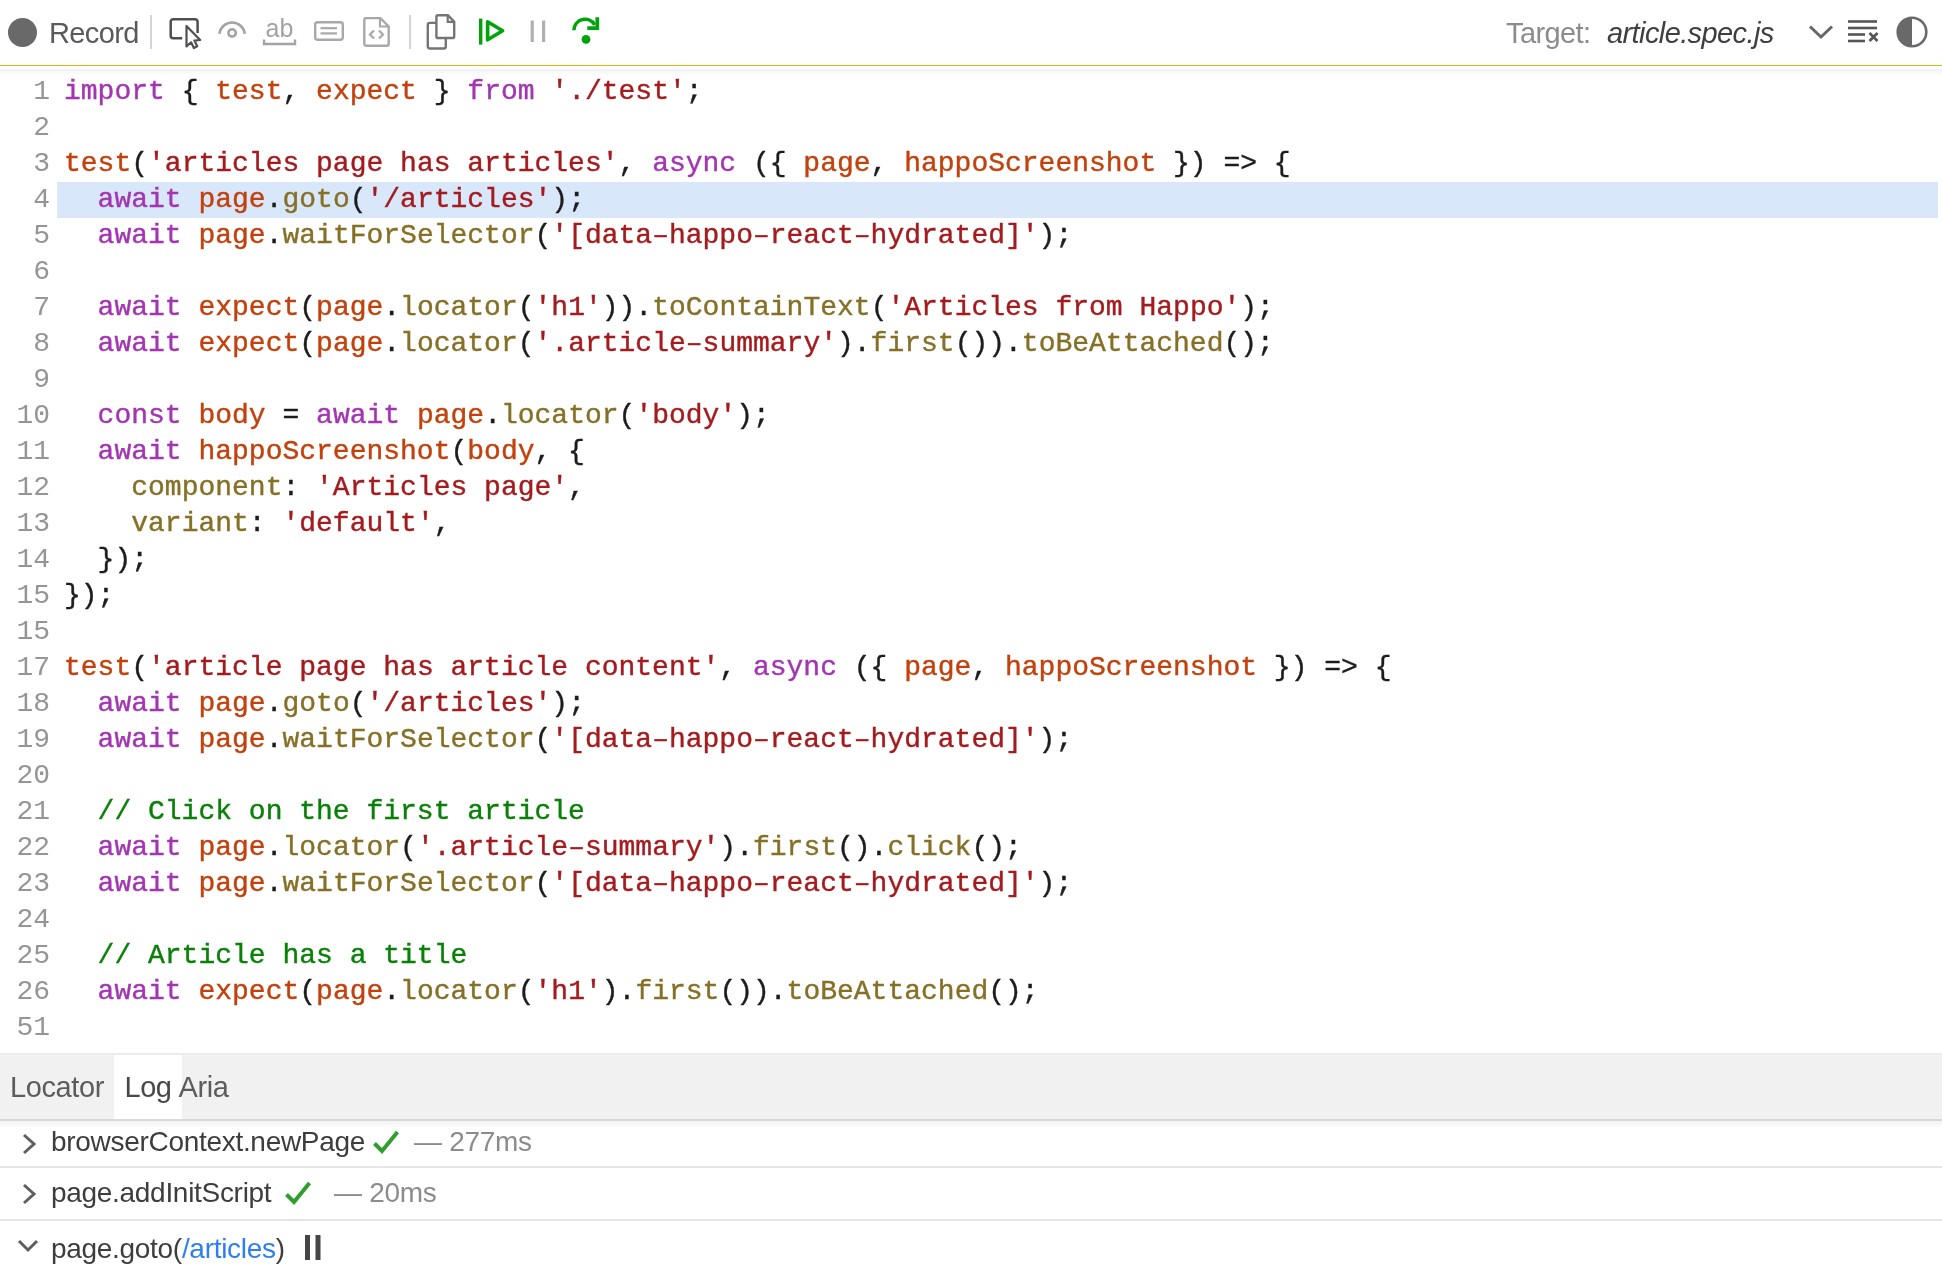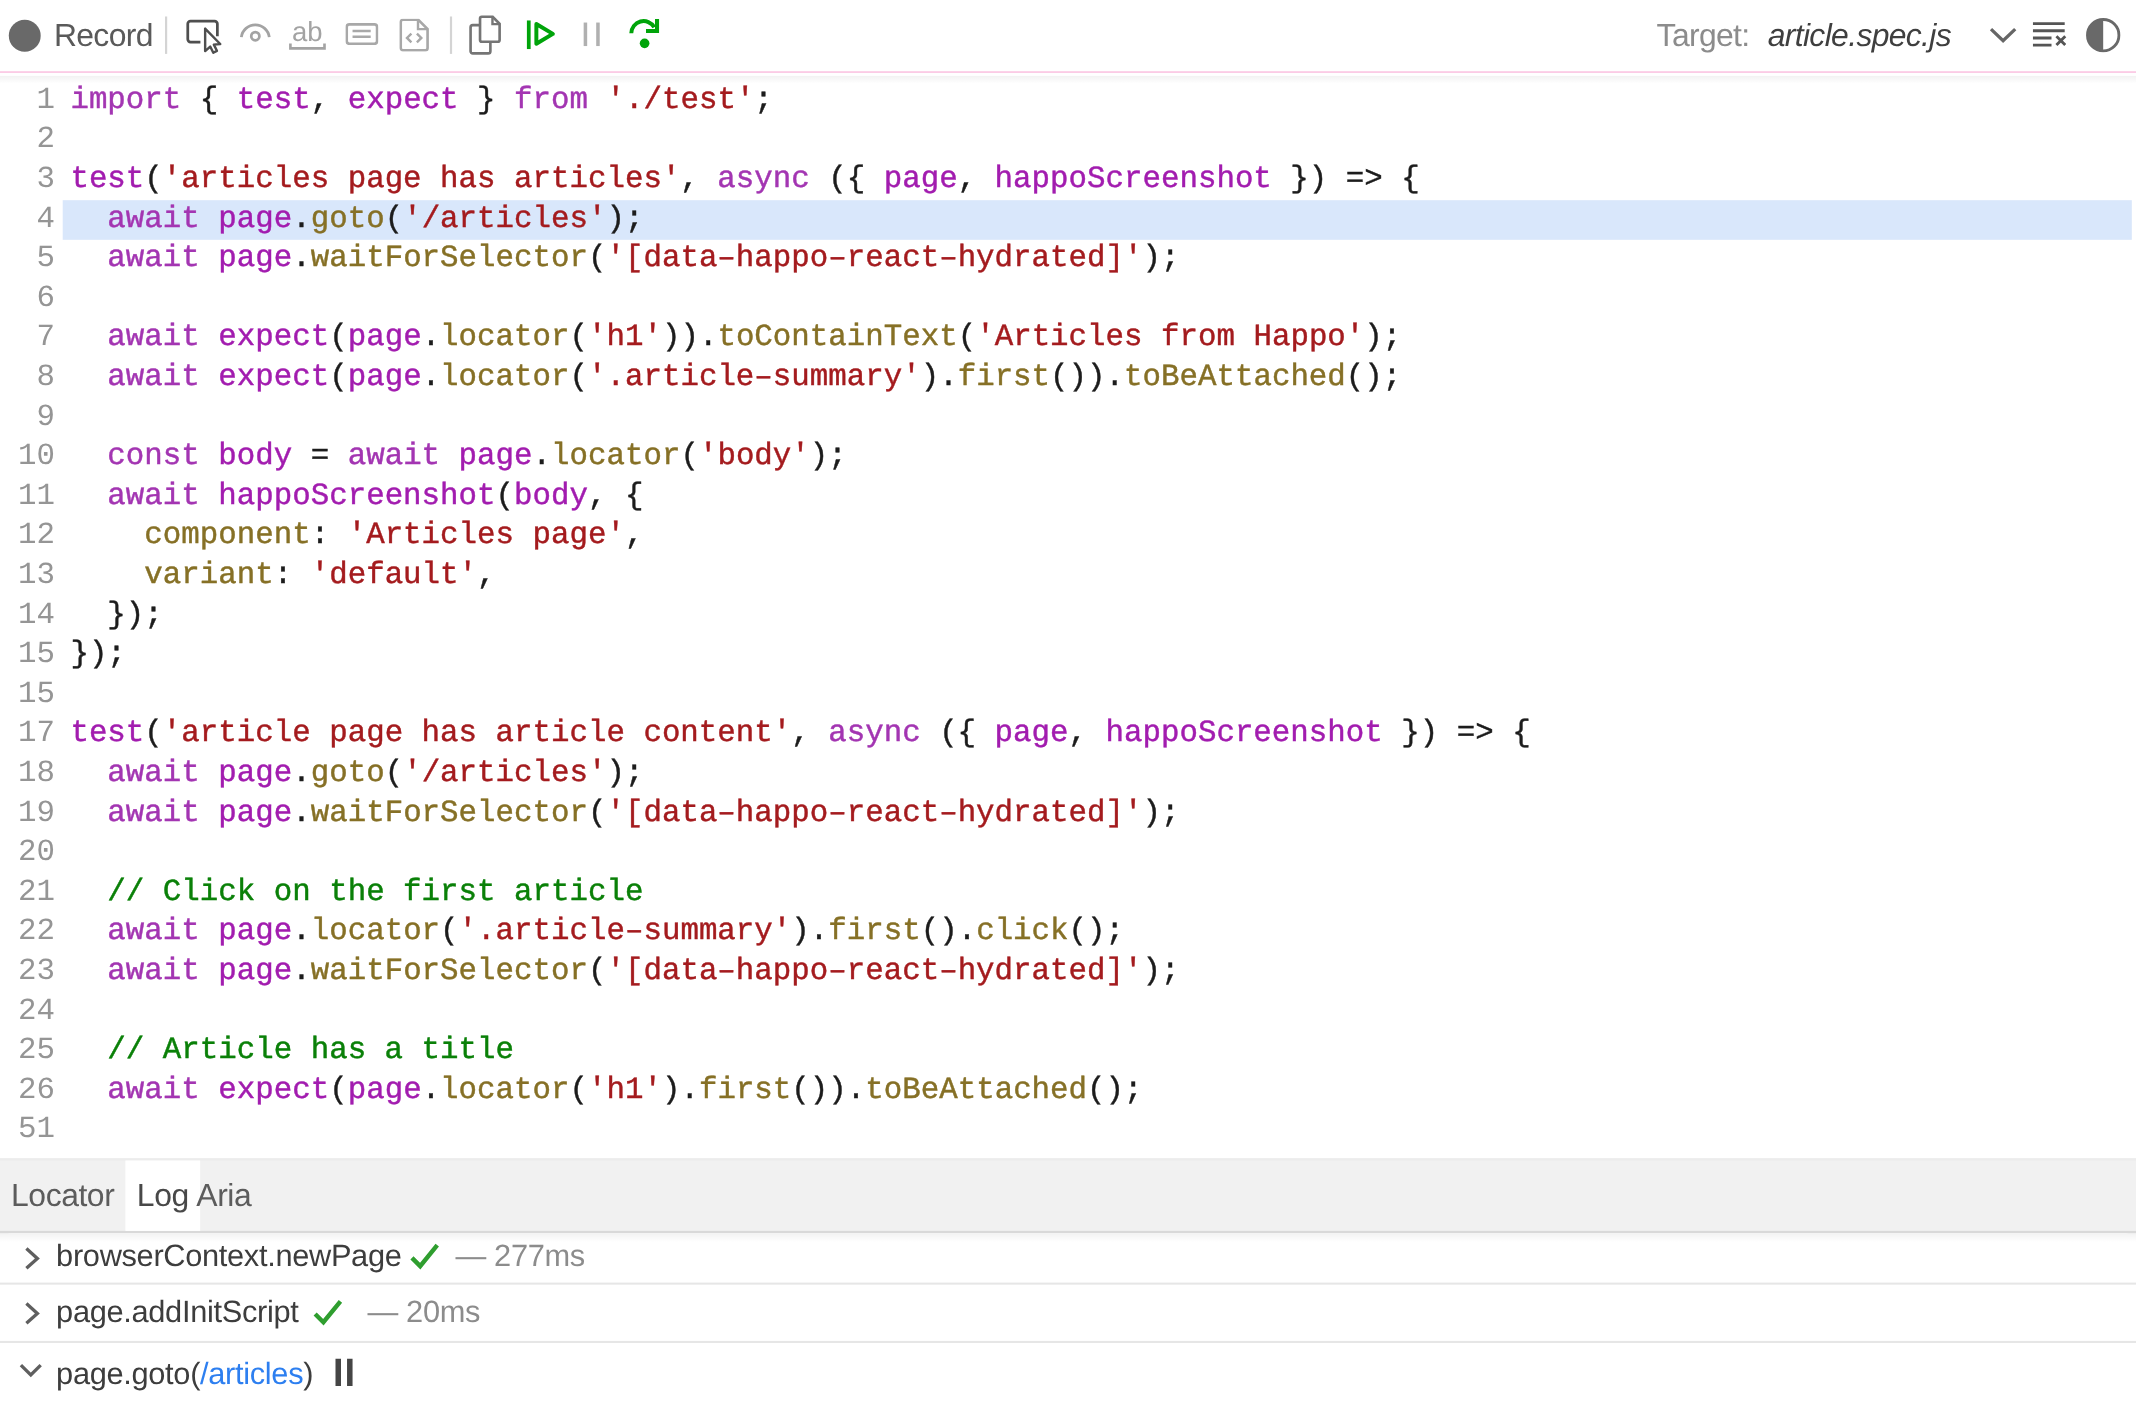--- a/index.html
+++ b/index.html
@@ -1,36 +1,36 @@
 <!DOCTYPE html>
 <html><head>
 <meta charset="utf-8">
 <style>
 * { margin:0; padding:0; box-sizing:border-box; }
 html,body { width:1942px; height:1286px; background:#fff; overflow:hidden; }
 body { font-family:"Liberation Sans", sans-serif; position:relative; }
 
 
-.toolbar { position:absolute; left:0; top:0; width:1942px; height:67px; background:#fff; border-bottom:2px solid #f9a8d4; }
+.toolbar { position:absolute; left:0; top:0; width:1942px; height:67px; background:#fff; border-bottom:2px solid #eab308; }
 .rec-dot { position:absolute; left:8px; top:18px; width:29px; height:29px; border-radius:50%; background:#696969; }
 .rec-label { position:absolute; left:49px; top:17px; font-size:29px; letter-spacing:-0.6px; color:#5a5a5a; }
 .sep { position:absolute; top:15px; width:2px; height:34px; background:#d4d4d4; }
 .ticon { position:absolute; top:0; left:0; }
 
 
 .editor { position:absolute; left:0; top:66px; width:1942px; height:987px; background:#fff; overflow:hidden; }
 .hl-line { position:absolute; left:57px; top:116px; width:1881px; height:36px; background:#d9e7fb; }
 .gutter { position:absolute; left:0; top:8px; width:50px; text-align:right;
   font-family:"Liberation Mono", monospace; font-size:28px; line-height:36px; color:#959595; }
 .gl { height:36px; }
 .code { position:absolute; left:64px; top:8px; font-family:"Liberation Mono", monospace;
   font-size:28px; line-height:36px; color:#1c1c1c; white-space:pre; -webkit-text-stroke:0.4px; }
 .cl { height:36px; }
 .k { color:#a335b2; }
-.v { color:#a21caf; }
+.v { color:#c2410c; }
 .p { color:#867026; }
 .s { color:#a41b1e; }
 .c { color:#0a8008; }
 
 
 .tabbar { position:absolute; left:0; top:1053px; width:1942px; height:68px; background:#f1f1f1;
   border-top:2px solid #ececec; border-bottom:2px solid #d9d9d9; }
 .tab { position:absolute; top:0; height:64px; font-size:29px; letter-spacing:-0.4px; color:#5c5c5c; line-height:64px; text-align:center; }
 .tab.sel { background:#fff; color:#484848; }
 

